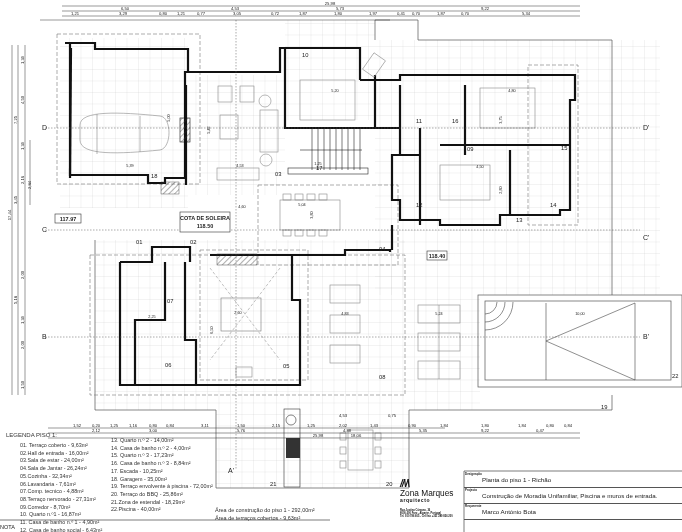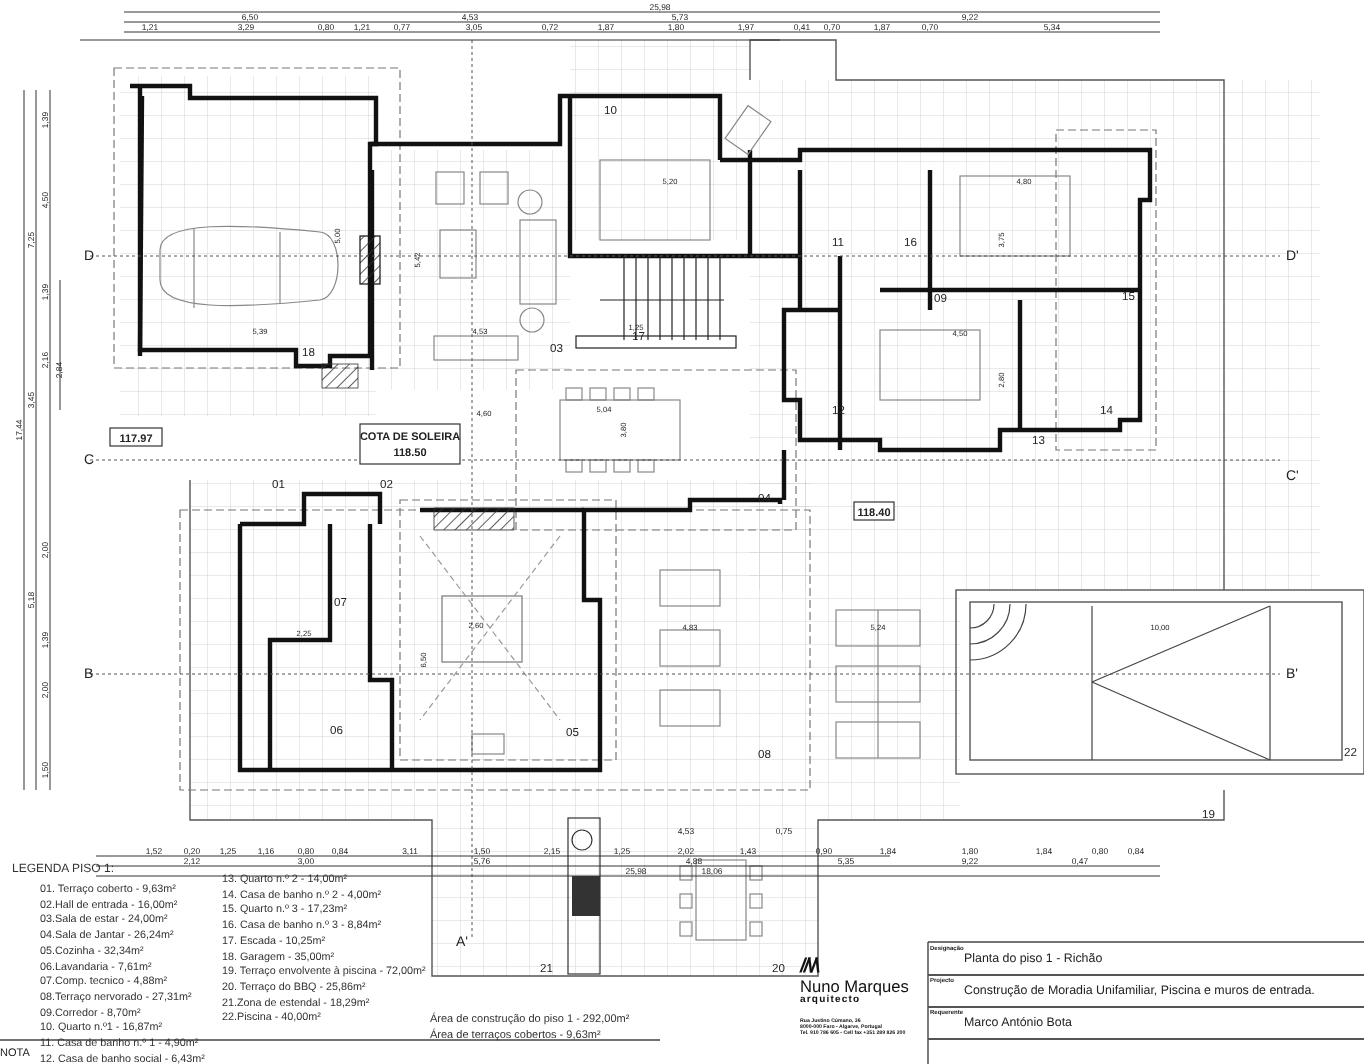--- a/index.html
+++ b/index.html
@@ -366,21 +366,21 @@
 </div>
 <div class="nota">NOTA</div>
 
 <div class="areas">
   <div>Área de construção do piso 1 - 292,00m²</div>
   <div>Área de terraços cobertos - 9,63m²</div>
 </div>
 
 <div class="logo">
   <div class="logo-mark">//\/\</div>
-  <div class="logo-name">Nuno Marques</div>
+  <div class="logo-name">Zona Marques</div>
   <div class="logo-sub">arquitecto</div>
   <div class="logo-addr">
     <div>Rua Justino Cúmano, 36</div>
     <div>8000-000 Faro - Algarve, Portugal</div>
     <div>Tel. 910 786 605 - Cell fax +351 289 826 200</div>
   </div>
 </div>
 
 <div class="titleblock">
   <div class="tb-row" style="top:0;height:16px;">

